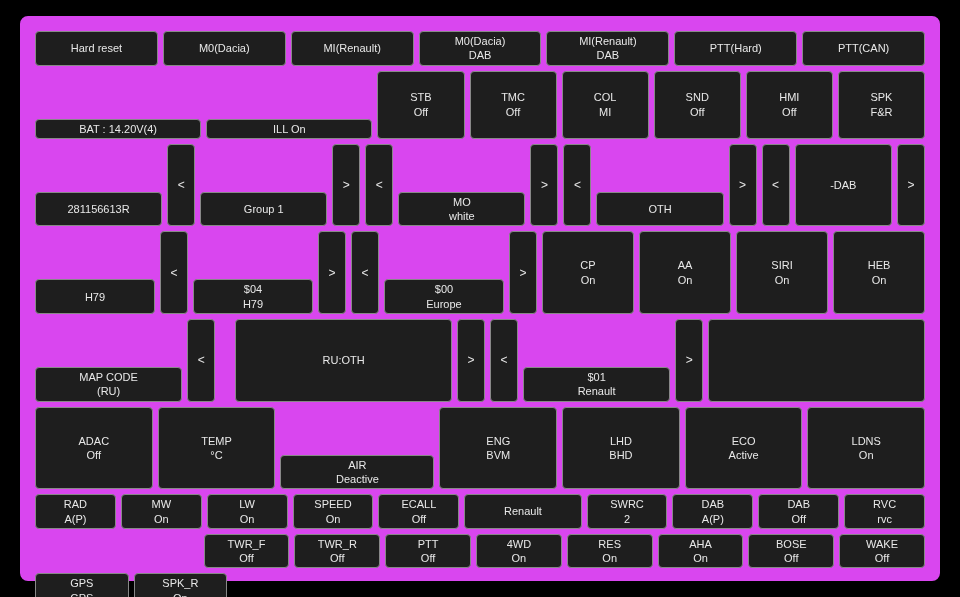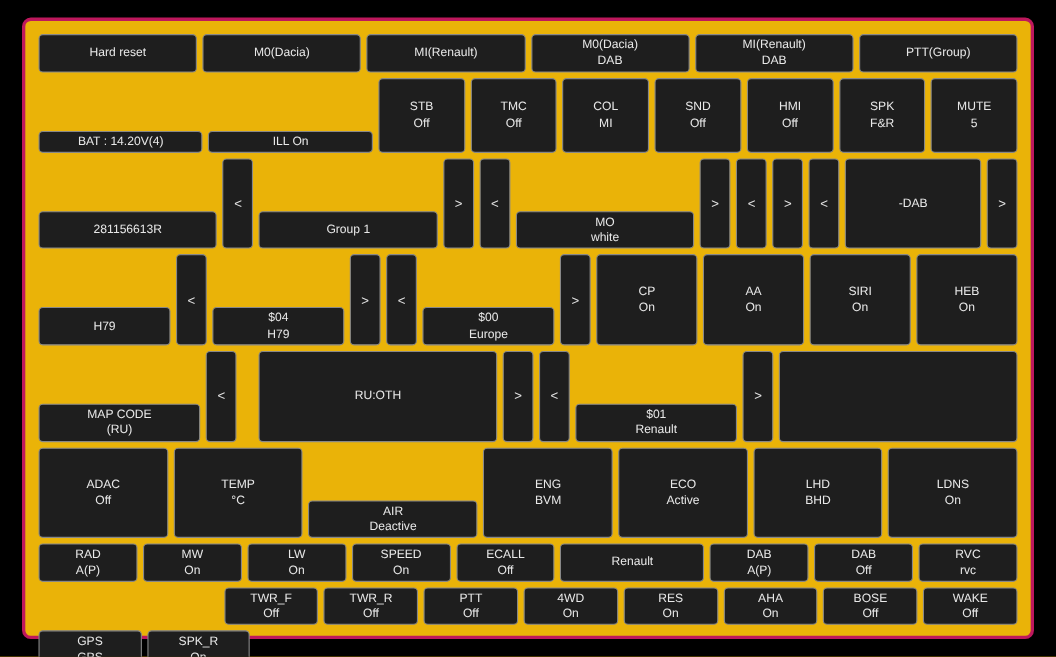--- a/index.html
+++ b/index.html
@@ -6,22 +6,22 @@
     body {
       background: #000;
       display: flex;
       align-items: center;
       justify-content: center;
       width: 960px;
       height: 597px;
       font-family: Arial, sans-serif;
     }
     .screen {
-      background: #eab308;
-      border: 3px solid #be185d;
+      background: #d946ef;
+      border: 3px solid #d946ef;
       border-radius: 8px;
       padding: 12px;
       width: 920px;
       height: 565px;
       display: flex;
       flex-direction: column;
       gap: 5px;
     }
     .row {
       display: flex;
@@ -66,44 +66,45 @@
 <body>
 
 <div class="screen">
 
   <div class="row">
     <div class="btn">Hard reset</div>
     <div class="btn">M0(Dacia)</div>
     <div class="btn">MI(Renault)</div>
     <div class="btn">M0(Dacia)<br>DAB</div>
     <div class="btn">MI(Renault)<br>DAB</div>
-    <div class="btn">PTT(Group)</div>
+    <div class="btn">PTT(Hard)</div>
+    <div class="btn">PTT(CAN)</div>
   </div>
 
   <div class="row">
     <div class="btn wide2">BAT : 14.20V(4)</div>
     <div class="btn wide2">ILL On</div>
     <div class="btn">STB<br>Off</div>
     <div class="btn">TMC<br>Off</div>
     <div class="btn">COL<br>MI</div>
     <div class="btn">SND<br>Off</div>
     <div class="btn">HMI<br>Off</div>
     <div class="btn">SPK<br>F&amp;R</div>
-    <div class="btn">MUTE<br>5</div>
   </div>
 
   <div class="row">
     <div class="btn wide2">281156613R</div>
     <div class="btn-arrow">&lt;</div>
     <div class="btn wide2">Group 1</div>
     <div class="btn-arrow">&gt;</div>
     <div class="btn-arrow">&lt;</div>
     <div class="btn wide2">MO<br>white</div>
     <div class="btn-arrow">&gt;</div>
     <div class="btn-arrow">&lt;</div>
+    <div class="btn wide2">OTH</div>
     <div class="btn-arrow">&gt;</div>
     <div class="btn-arrow">&lt;</div>
     <div class="btn wide15">-DAB</div>
     <div class="btn-arrow">&gt;</div>
   </div>
 
   <div class="row">
     <div class="btn wide2">H79</div>
     <div class="btn-arrow">&lt;</div>
     <div class="btn wide2">$04<br>H79</div>
@@ -126,32 +127,33 @@
     <div class="btn wide2">$01<br>Renault</div>
     <div class="btn-arrow">&gt;</div>
     <div class="btn" style="flex:3;"></div>
   </div>
 
   <div class="row">
     <div class="btn wide15">ADAC<br>Off</div>
     <div class="btn wide15">TEMP<br>°C</div>
     <div class="btn wide2">AIR<br>Deactive</div>
     <div class="btn wide15">ENG<br>BVM</div>
+    <div class="btn wide15">LHD<br>BHD</div>
     <div class="btn wide15">ECO<br>Active</div>
-    <div class="btn wide15">LHD<br>BHD</div>
     <div class="btn wide15">LDNS<br>On</div>
   </div>
 
   <div class="row">
     <div class="btn">RAD<br>A(P)</div>
     <div class="btn">MW<br>On</div>
     <div class="btn">LW<br>On</div>
     <div class="btn">SPEED<br>On</div>
     <div class="btn">ECALL<br>Off</div>
     <div class="btn wide15">Renault</div>
+    <div class="btn">SWRC<br>2</div>
     <div class="btn">DAB<br>A(P)</div>
     <div class="btn">DAB<br>Off</div>
     <div class="btn">RVC<br>rvc</div>
   </div>
 
   <div class="row">
     <div class="btn" style="border:1.5px solid transparent; background:transparent; flex:2;"></div>
     <div class="btn">TWR_F<br>Off</div>
     <div class="btn">TWR_R<br>Off</div>
     <div class="btn">PTT<br>Off</div>

